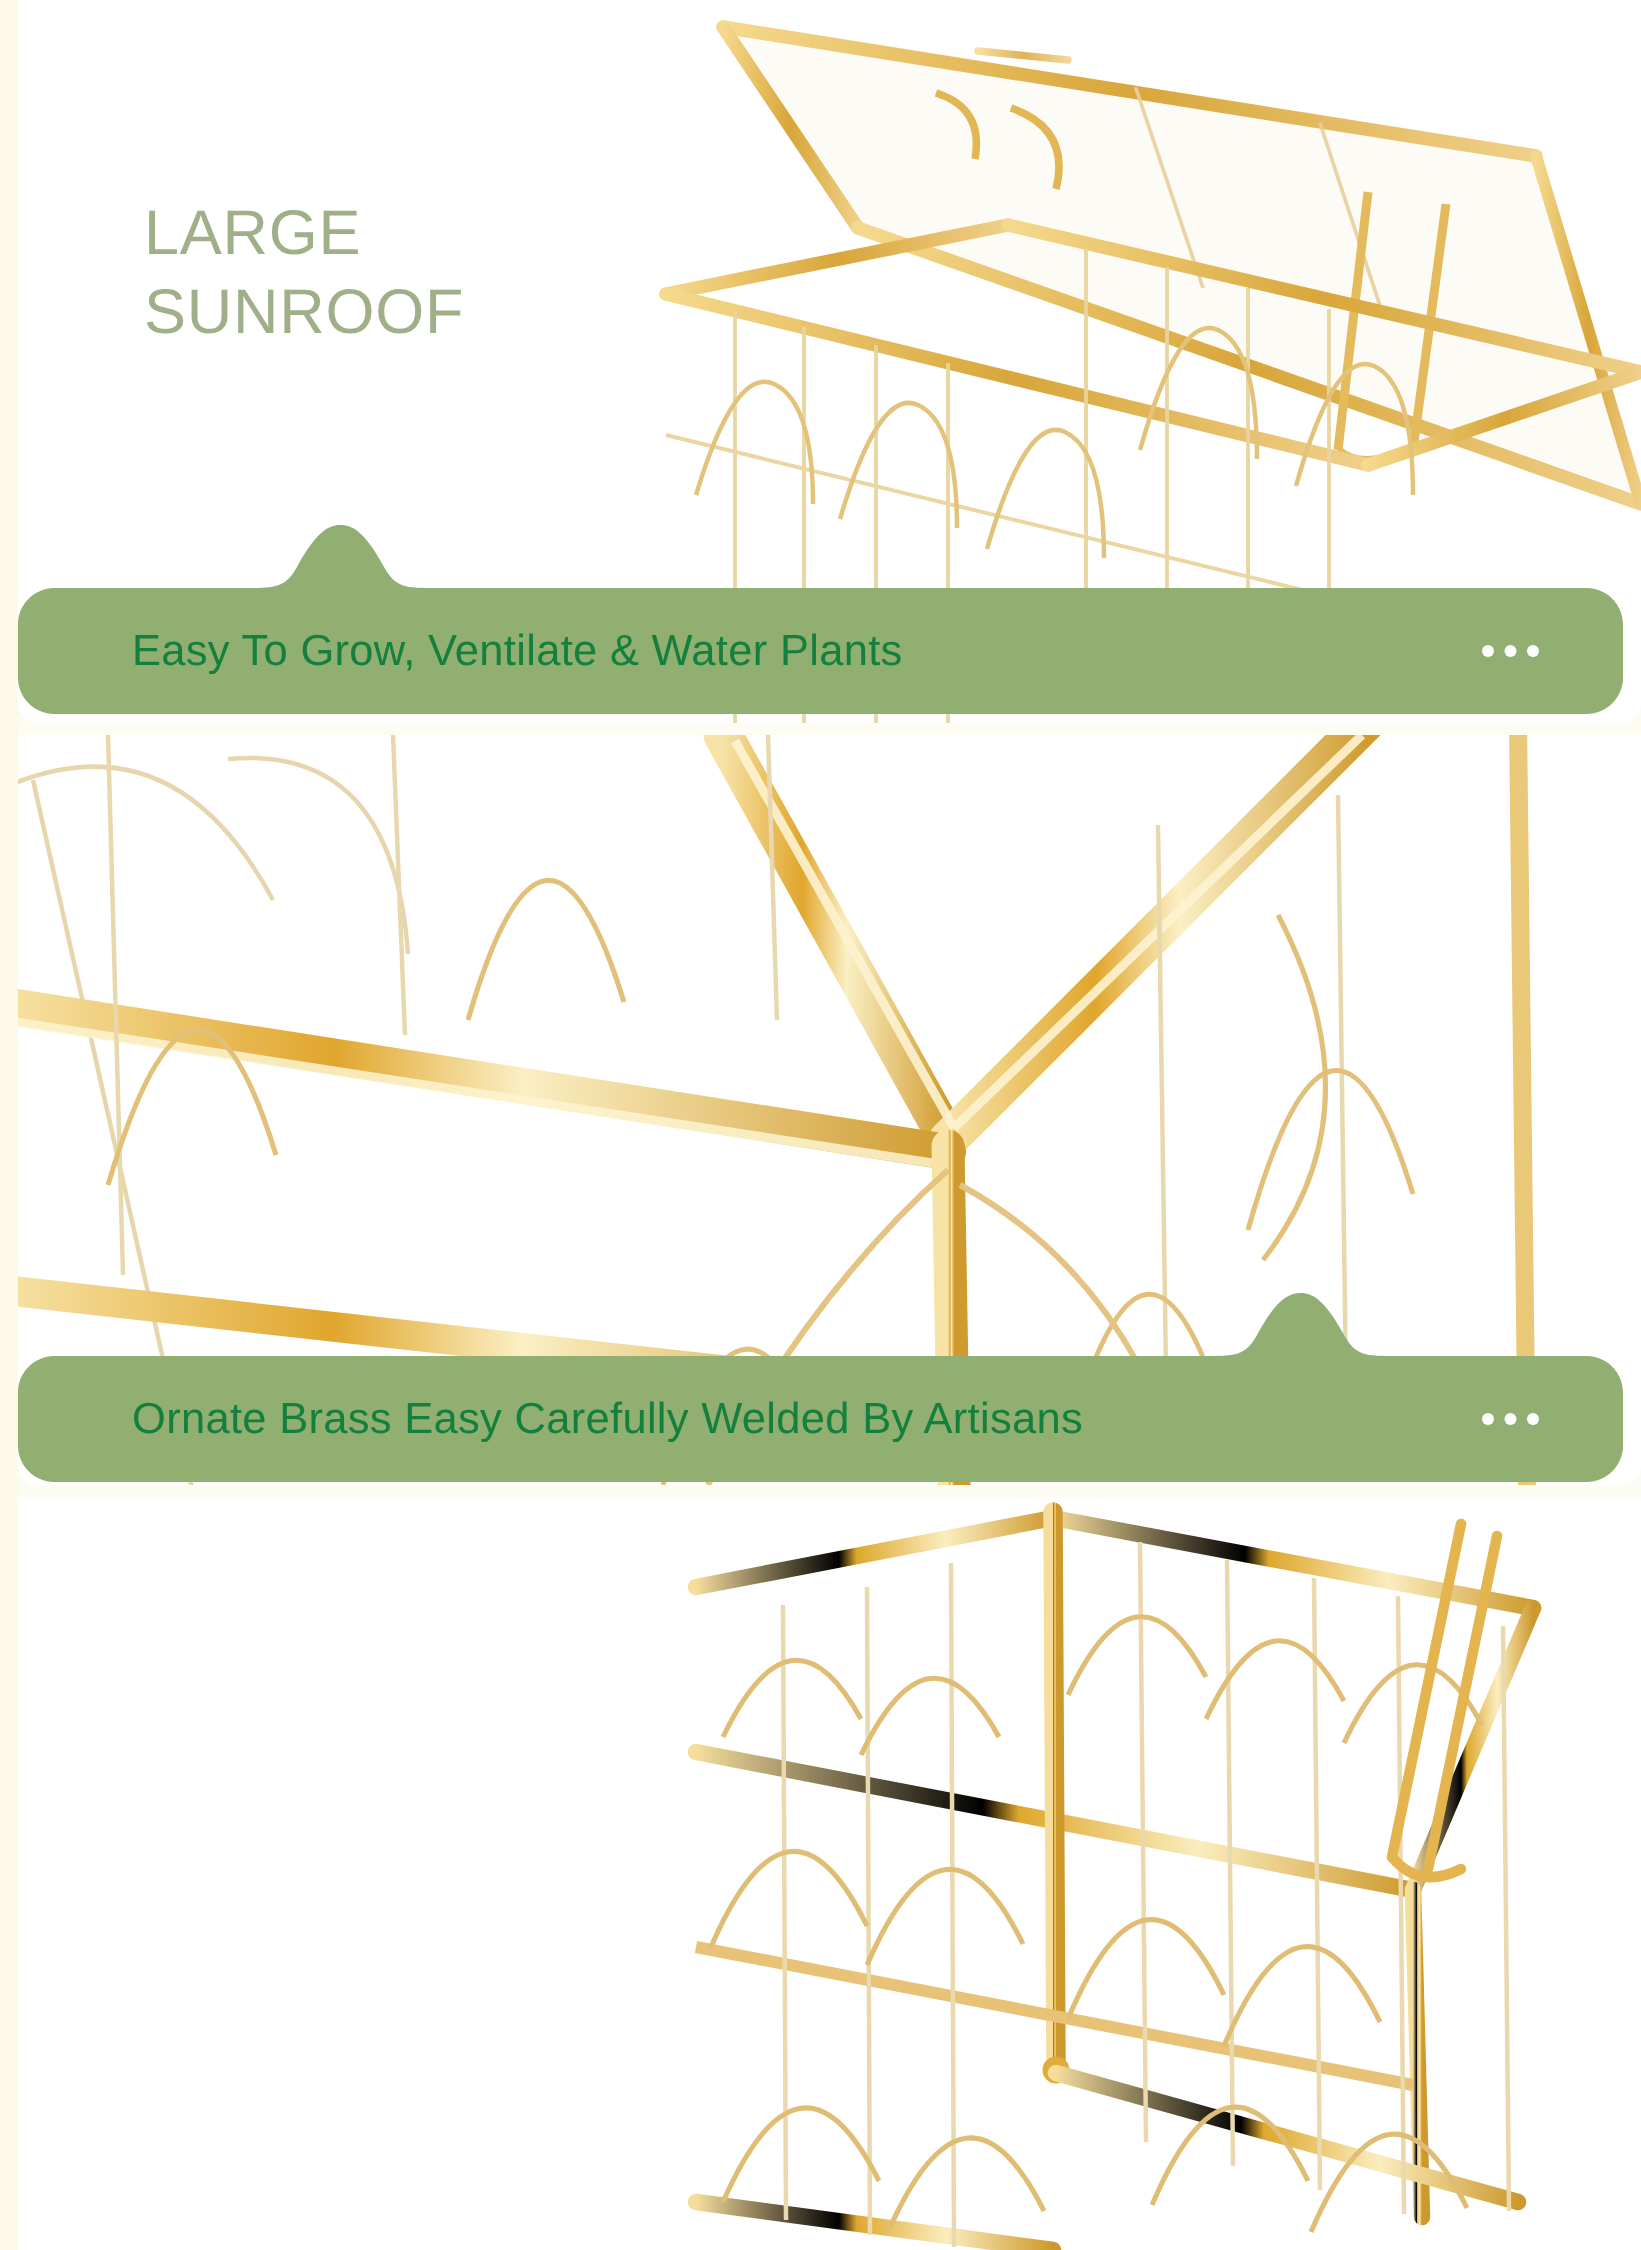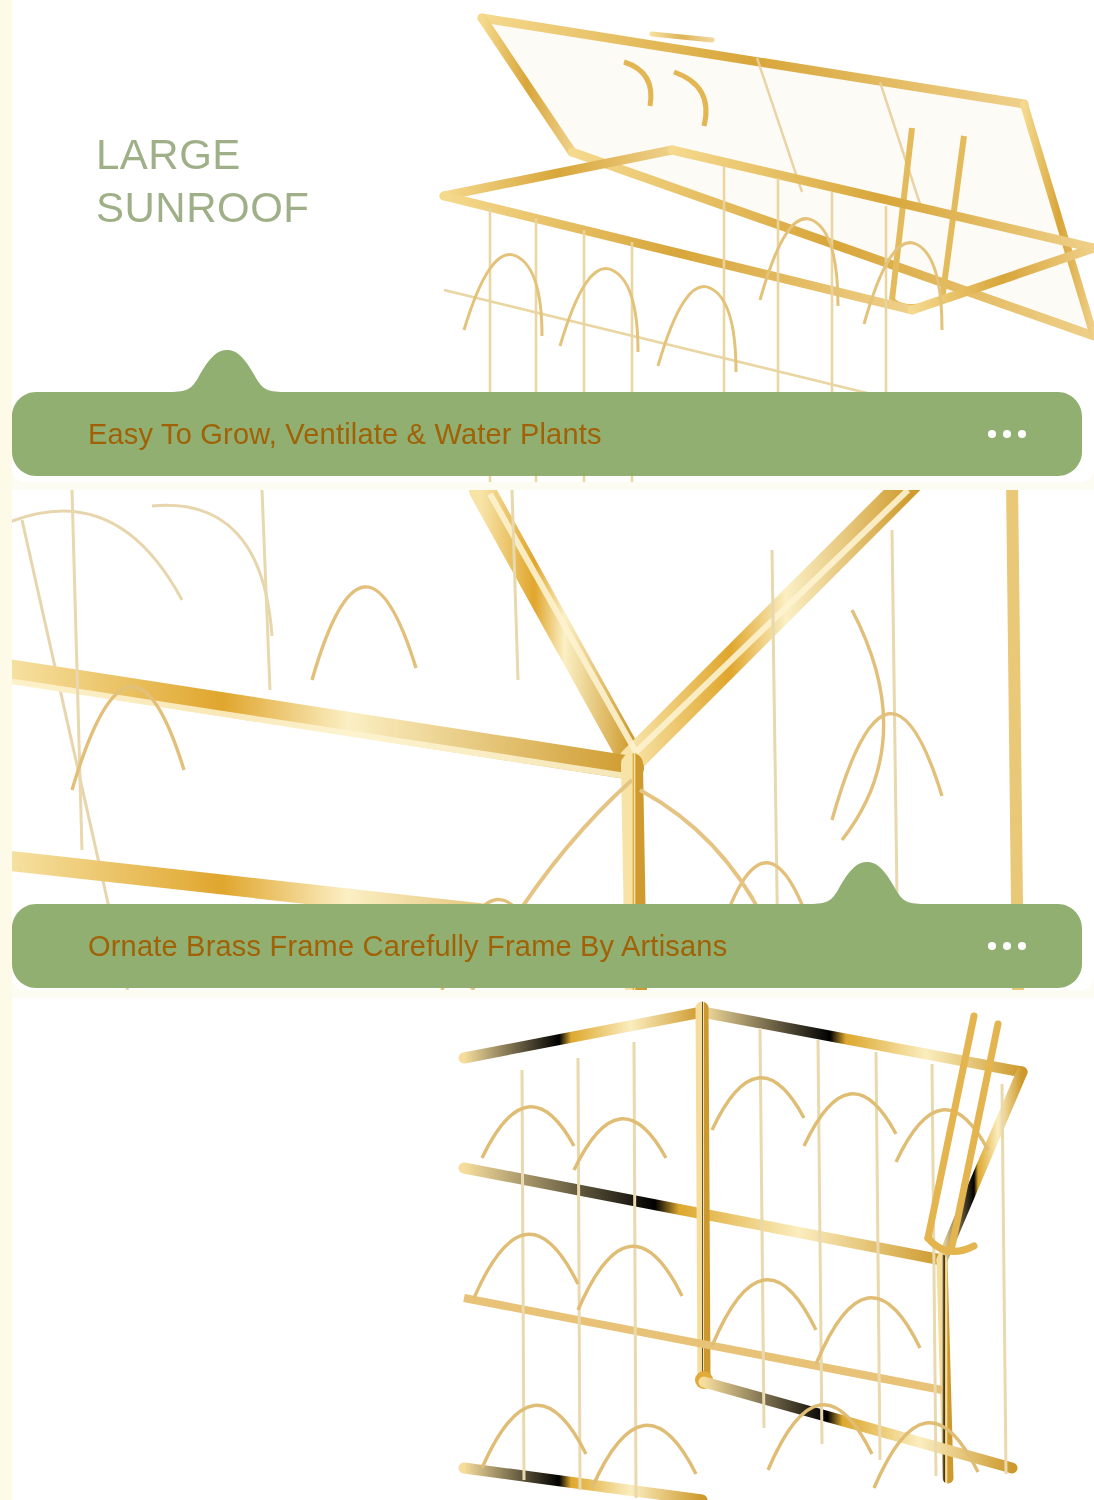--- a/index.html
+++ b/index.html
@@ -76,21 +76,21 @@
   }
   .caption .shape svg { position: absolute; left: 0; top: -42px; width: 1070px; height: 126px; display: block; }
 
   .caption-text {
     position: absolute;
     left: 76px;
     top: 0;
     height: 84px;
     display: flex;
     align-items: center;
-    color: #a16207;
+    color: #15803d;
     font-size: 29px;
     font-weight: 400;
     letter-spacing: .2px;
     z-index: 2;
   }
 
   .dots {
     position: absolute;
     right: 56px;
     top: 0;
@@ -316,21 +316,21 @@
           H1046
           C1059 42 1070 53 1070 66
           V102
           C1070 115 1059 126 1046 126
           H24
           C11 126 0 115 0 102
           V66
           C0 53 11 42 24 42 Z"></path>
       </svg>
     </div>
-    <div class="caption-text">Ornate Brass Frame Carefully Frame By Artisans</div>
+    <div class="caption-text">Ornate Brass Easy Carefully Welded By Artisans</div>
     <div class="dots">
         <i></i>
         <i></i>
         <i></i>
       </div>
   </div>
 
   <section class="panel panel-3">
     <div class="photo">
       <svg viewBox="0 0 1082 502" preserveAspectRatio="xMidYMid slice" aria-hidden="true">

